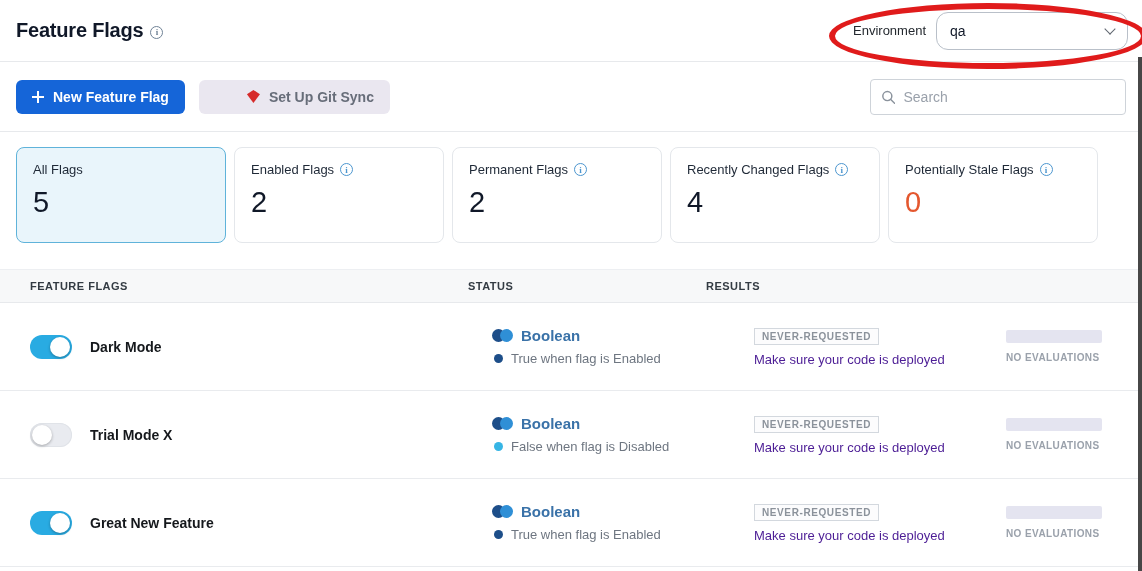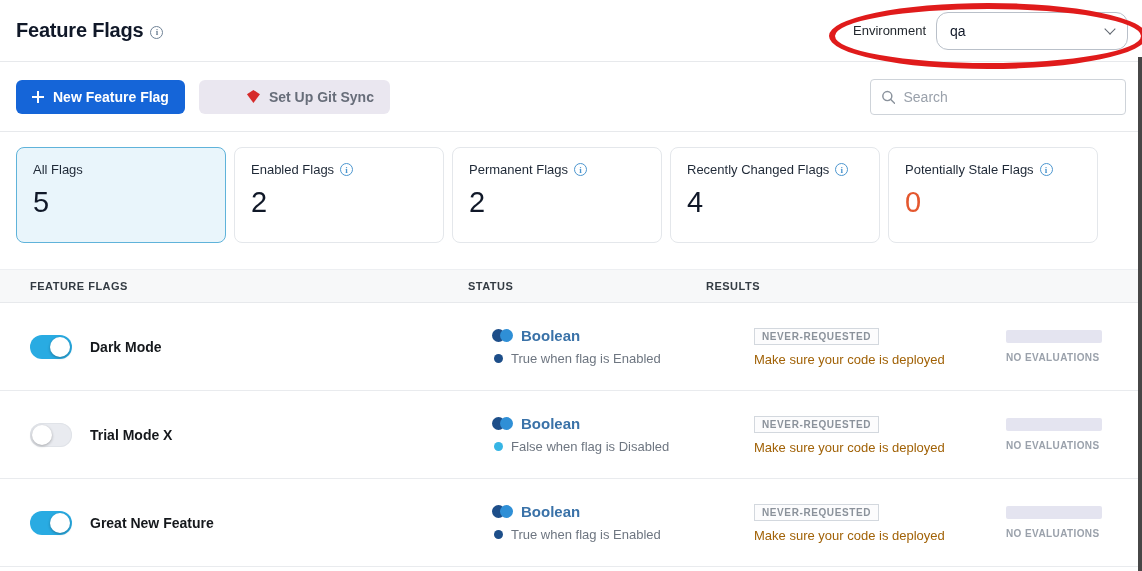--- a/index.html
+++ b/index.html
@@ -108,21 +108,21 @@
   .bool-icon .c2 { position: absolute; left: 8px; top: 0; width: 13px; height: 13px; border-radius: 50%; background: #2f8fd6; }
   .type-text { font-size: 15px; font-weight: 700; color: #3a72a8; }
   .rule-line { display: flex; align-items: center; gap: 8px; padding-left: 2px; }
   .dot { width: 9px; height: 9px; border-radius: 50%; flex: 0 0 auto; }
   .rule-text { font-size: 13px; color: #6e7681; }
 
   .badge {
     display: inline-block; border: 1px solid #d3d8de; border-radius: 0; padding: 2px 7px;
     font-size: 10px; font-weight: 700; letter-spacing: 0.6px; color: #8b929b; background: #fcfcfd;
   }
-  .status-text { margin-top: 7px; font-size: 13px; color: #a16207; }
+  .status-text { margin-top: 7px; font-size: 13px; color: #4c1d95; }
 
   .bar { width: 96px; height: 13px; background: #e4e4f0; border-radius: 2px; }
   .results-text { margin-top: 9px; font-size: 10px; font-weight: 600; letter-spacing: 0.4px; color: #9aa1ab; }
 
   .col-menu { display: flex; justify-content: flex-end; padding-right: 18px; }
   .kebab { display: flex; flex-direction: column; gap: 3px; align-items: center; padding: 4px; cursor: pointer; }
   .kebab i { width: 4px; height: 4px; border-radius: 50%; background: #3e454d; }
 </style>
 </head>
 <body>

